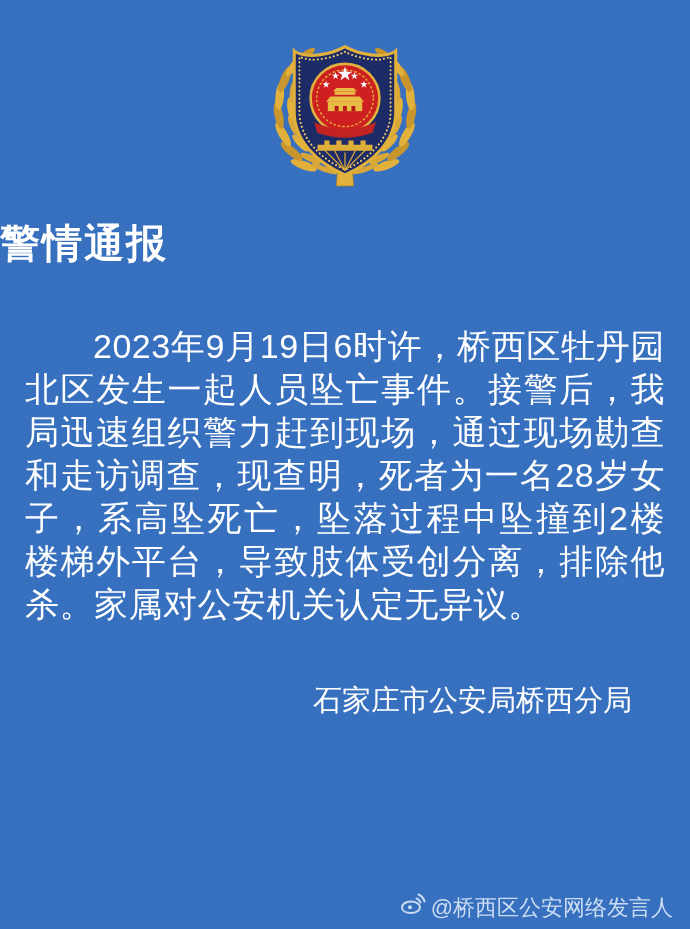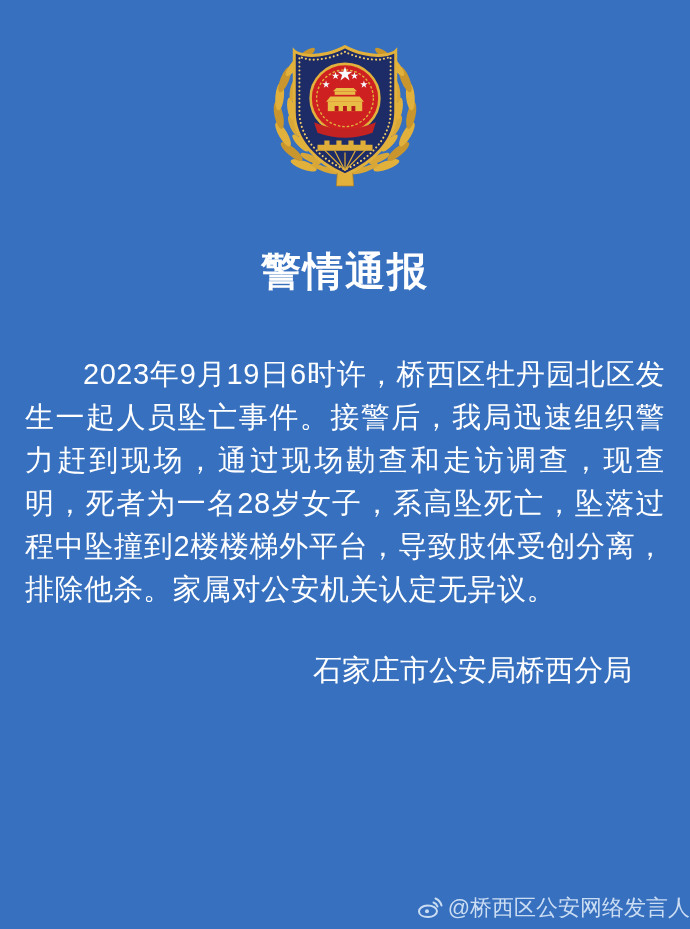--- a/index.html
+++ b/index.html
@@ -3,37 +3,37 @@
 <meta charset="utf-8">
 <style>
   html,body{margin:0;padding:0;}
   .page{
     width:690px;height:929px;position:relative;overflow:hidden;
     background:#3770BE;color:#FFFFFF;
     font-family:"Liberation Sans", sans-serif;
   }
   .emblem{display:flex;justify-content:center;padding-top:36px;}
   .title{
-    margin:56px 0 0;text-align:center;
+    margin:28px 0 0;
     font-size:40px;font-weight:900;letter-spacing:2px;
     font-family:"Liberation Serif", serif;
   }
   .body-text{
     margin:54px 25px 0;
-    font-size:29px;line-height:43px;letter-spacing:0.5px;
+    font-size:34px;line-height:43px;letter-spacing:0.5px;
     text-align:justify;
   }
   .body-text p{margin:0;text-indent:2em;}
   .signature{
-    margin:37px 58px 0 auto;width:max-content;
+    margin:52px 58px 0 auto;width:max-content;
     text-align:right;font-size:29px;line-height:45px;
   }
   .watermark{
-    position:absolute;right:0;bottom:6px;
-    display:flex;align-items:center;gap:5px;
+    position:absolute;right:17px;bottom:6px;
+    display:flex;align-items:flex-start;gap:5px;
     font-size:22px;color:#CBDDF3;
   }
   .watermark .wicon{display:inline-flex;align-items:center;}
 </style>
 </head>
 <body>
 
 <div class="page" style="background-color: rgb(55, 112, 190);">
 
   <div class="emblem">

